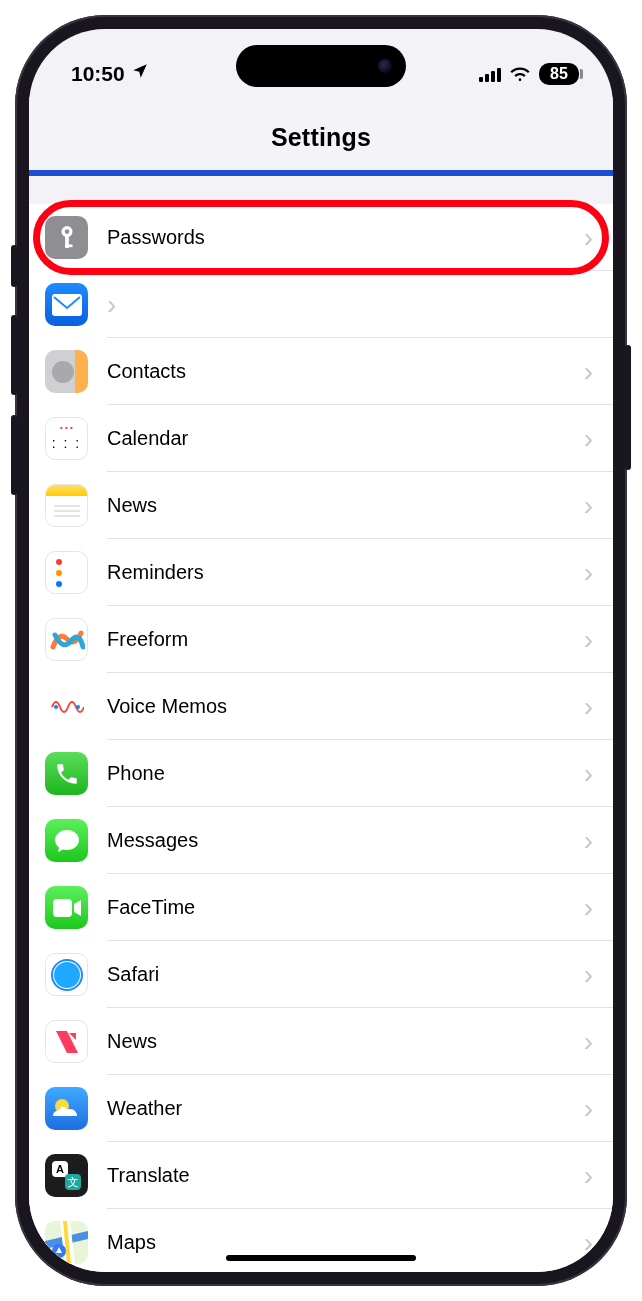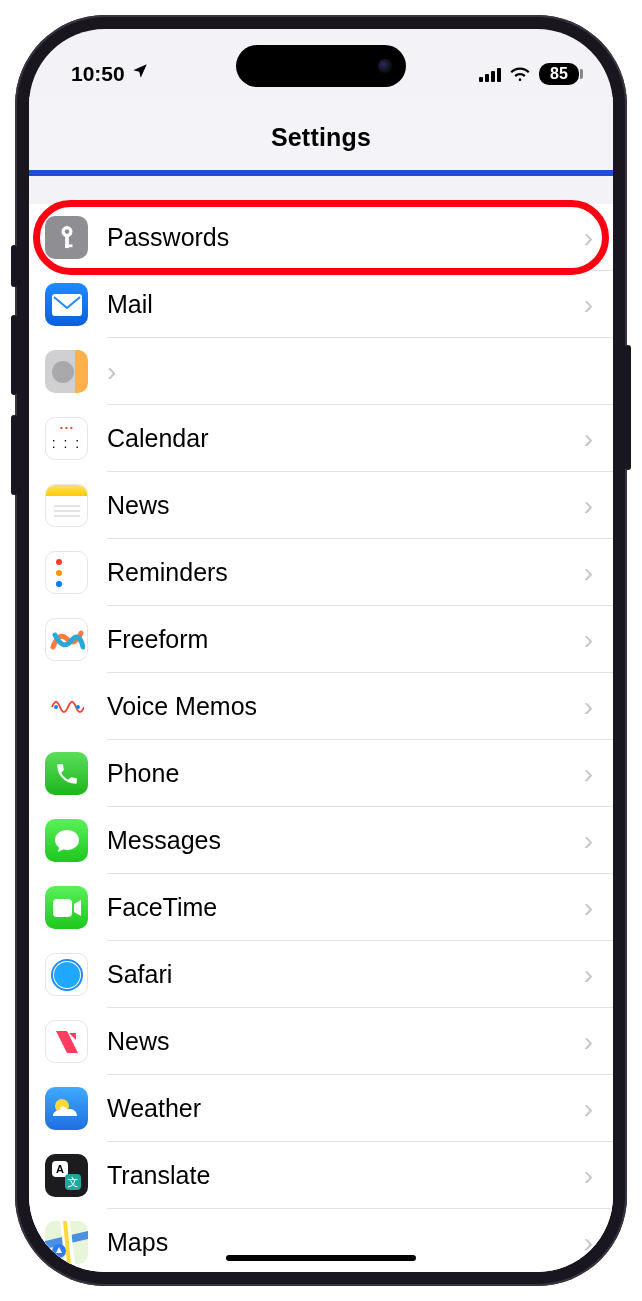--- a/index.html
+++ b/index.html
@@ -103,21 +103,21 @@
     width: 43px; height: 43px;
     border-radius: 10px;
     margin-right: 19px;
     flex-shrink: 0;
     display:flex; align-items:center; justify-content:center;
     font-size:24px; color:#fff;
     position:relative;
     overflow:hidden;
   }
   .label {
-    font-size: 25px;
+    font-size: 20px;
     color: #000;
     flex: 1;
     font-weight:400;
   }
   .chevron {
     color: #c6c6c9;
     font-size: 28px;
     font-weight:300;
   }
   .highlight-ring {
@@ -230,28 +230,28 @@
           <div class="row-sep"></div>
           <div class="highlight-ring" style="inset: -4px 4px;"></div>
         </div>
         <div class="row">
           <div class="app-icon ic-mail">
             <svg width="30" height="22" viewBox="0 0 30 22">
               <rect width="30" height="22" rx="3" fill="#fff"></rect>
               <path d="M2 3 L15 14 L28 3" stroke="#1e8bff" stroke-width="2" fill="none"></path>
             </svg>
           </div>
-          <div class="label">Mail</div>
           <div class="chevron">›</div>
           <div class="row-sep"></div>
         </div>
         <div class="row">
           <div class="app-icon ic-contacts">
             <div class="silh"></div>
           </div>
+          <div class="label">Contacts</div>
           <div class="chevron">›</div>
           <div class="row-sep"></div>
         </div>
         <div class="row">
           <div class="app-icon ic-calendar">
             <div class="topbar">• • •</div>
             <div class="dots">: : :</div>
           </div>
           <div class="label">Calendar</div>
           <div class="chevron">›</div>

